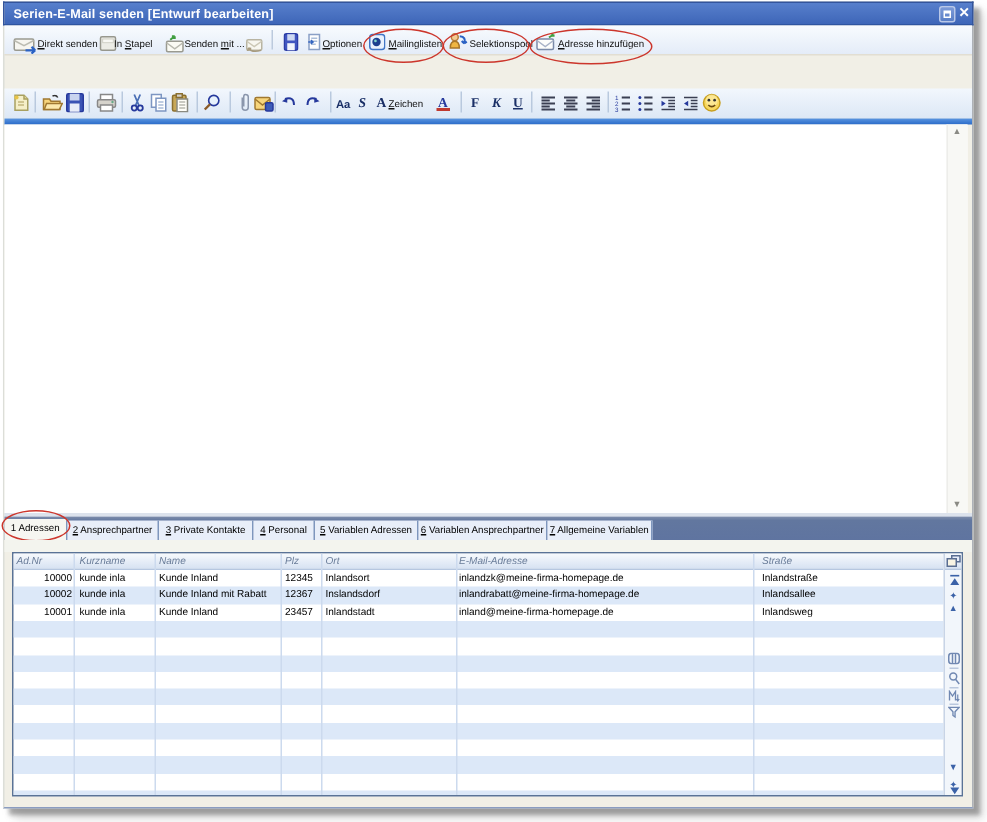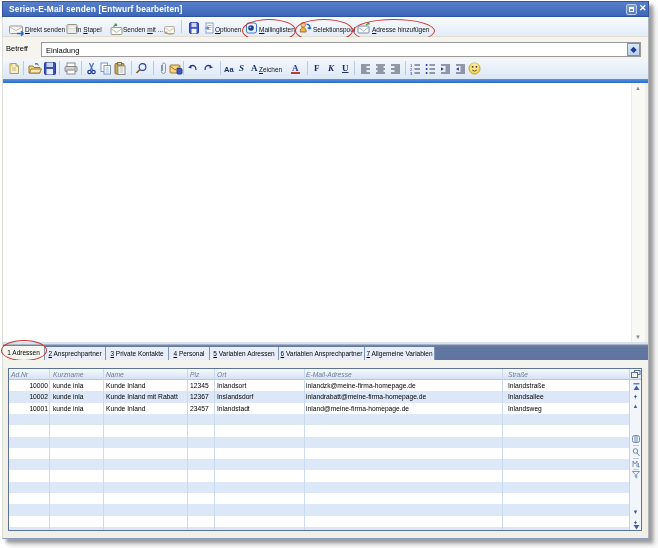--- a/index.html
+++ b/index.html
@@ -105,29 +105,20 @@
         <rect x="1" y="4" width="11" height="7" rx="1" fill="#fdfdfb" stroke="#7a8aa8"></rect>
         <path d="M1 5 L6.5 9 L12 5" fill="none" stroke="#aab4c8"></path>
         <path d="M9 3 L12 1 M12 1 L10.5 1 M12 1 L12 2.5" stroke="#3f9e3f" stroke-width="1.4" fill="none"></path>
       </svg>
       <div class="tbitem" style="left:369px;"><u>A</u>dresse hinzufügen</div>
     </div>
     <div class="redell" style="left:239px;top:17px;width:54px;height:23px;"></div>
     <div class="redell" style="left:292px;top:17px;width:58px;height:23px;"></div>
     <div class="redell" style="left:350px;top:17px;width:82px;height:24px;"></div>
 
-    <div class="betreff">
-      <div class="abs" style="left:3px;top:7px;font-size:7.5px;color:#000;">Betreff</div>
-      <div class="abs" style="left:38px;top:5px;width:600px;height:15px;background:#fff;border:1px solid #97999c;">
-        <div class="abs" style="left:4px;top:2.5px;font-size:7.5px;color:#000;">Einladung</div>
-        <div class="abs" style="right:0px;top:0px;width:13px;height:13px;background:linear-gradient(#dbe7f8,#b9cfee);border:1px solid #6d92cc;">
-          <div class="abs" style="left:2.5px;top:1px;color:#1c3f8e;font-size:8px;">◆</div>
-        </div>
-      </div>
-    </div>
 
     <div class="tb2">
 
       <svg class="abs" style="left:5px;top:3px" width="12" height="13" viewBox="0 0 12 13">
         <path d="M2 1.5 H8 L10.5 4 V11.5 H2 Z" fill="#f5efc8" stroke="#a8a060"></path>
         <path d="M8 1.5 V4 H10.5" fill="#e2d89a" stroke="#a8a060"></path>
         <path d="M4 6 H8 M4 8 H8" stroke="#c3b87e"></path>
         <circle cx="3" cy="3" r="1.4" fill="#e8c44a"></circle>
       </svg>
       <div class="fsep" style="left:20px;"></div>

